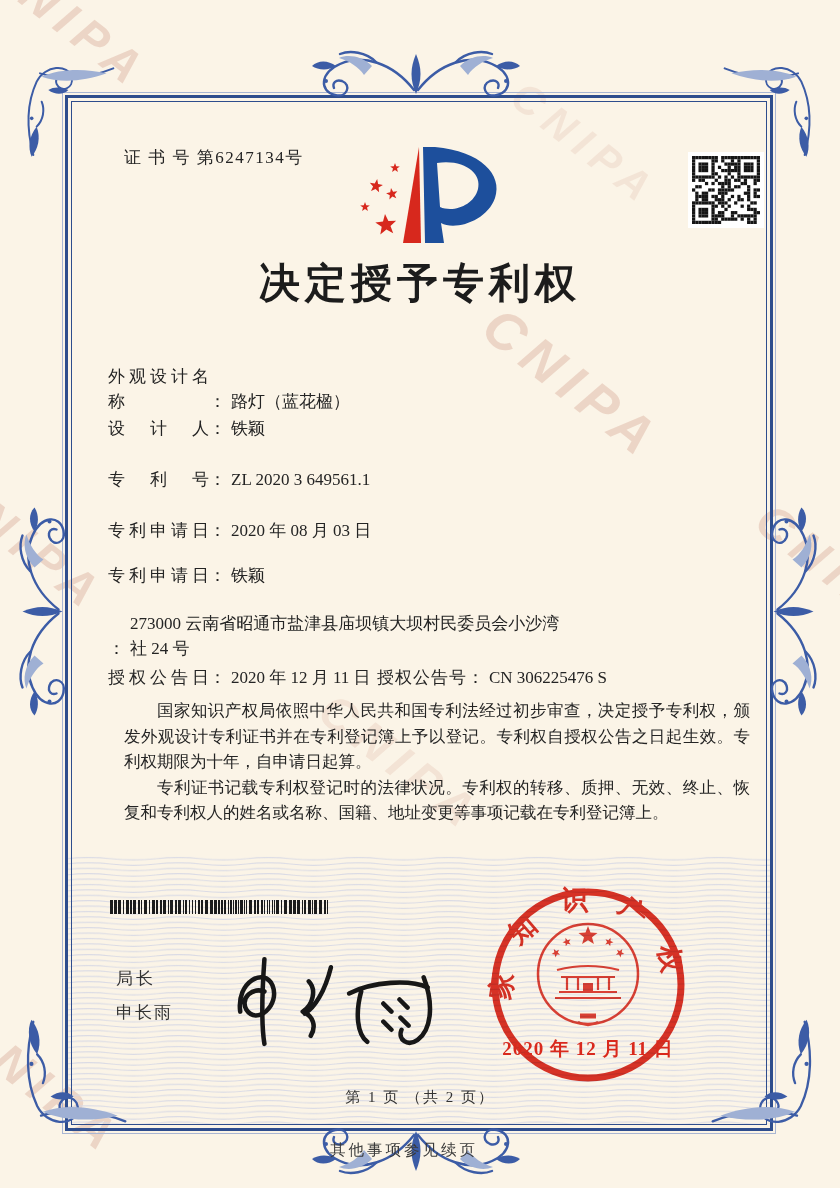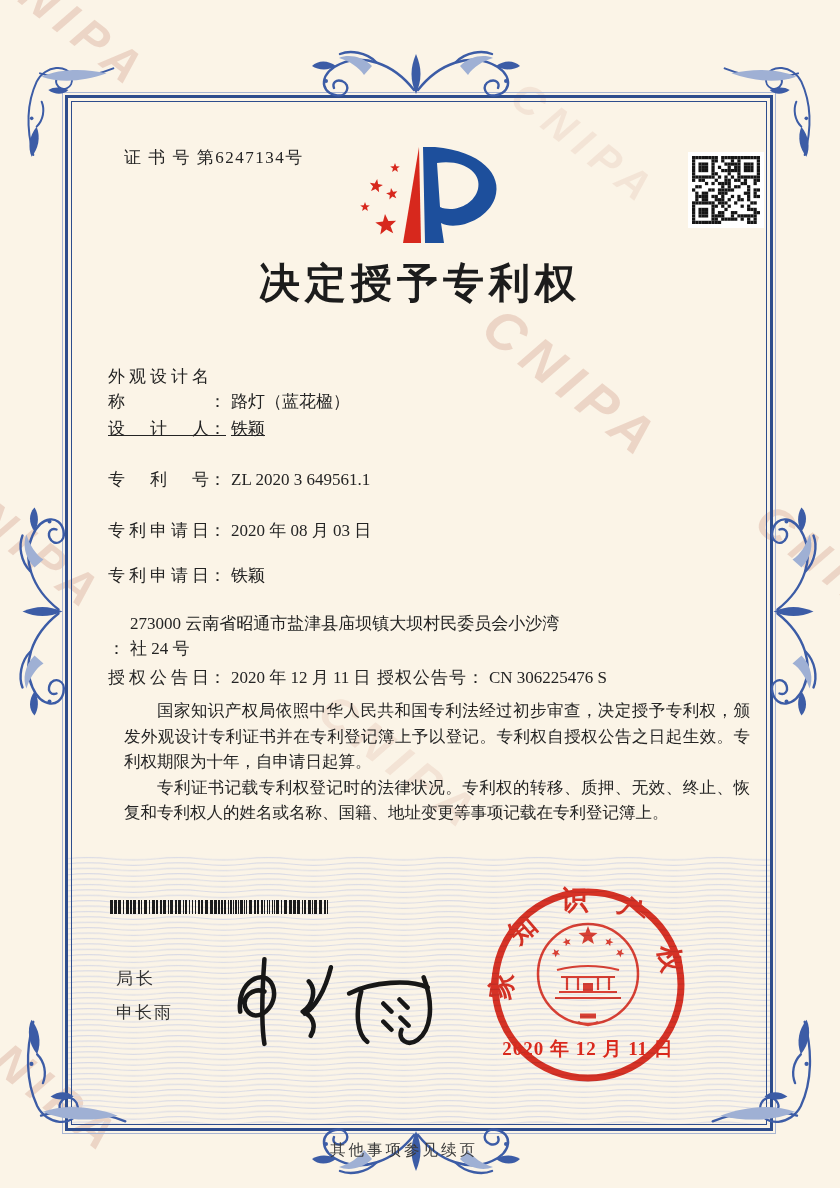--- a/index.html
+++ b/index.html
@@ -47,21 +47,21 @@
   .qr{position:absolute;left:688px;top:152px;width:76px;height:76px;background:#fff;}
   .title{
     position:absolute;left:120px;top:256px;width:600px;text-align:center;
     font-size:41px;font-weight:bold;letter-spacing:5px;color:#1c1c1c;
   }
   
   .frow{position:absolute;left:108px;font-size:17px;display:flex;line-height:25px;align-items:flex-end;}
   .flabel{display:inline-block;width:101px;text-align:justify;text-align-last:justify;}
   .fcolon{margin-right:5px;}
   .fvalue{display:inline-block;}
-  .r0{top:364px;} .r1{top:416px;text-decoration:underline;} .r2{top:467px;} .r3{top:518px;} .r4{top:563px;}
+  .r0{top:364px;} .r1{top:416px;} .r2{top:467px;} .r3{top:518px;} .r4{top:563px;}
   .r5{top:611px;} .r5 .fvalue{width:434px;}
   .r6{top:665px;}
   .grant2{position:absolute;left:377px;top:665px;font-size:17px;line-height:25px;}
   .grant2 .g2label{letter-spacing:1px;}
   
   .paras{position:absolute;left:108px;top:698px;width:626px;font-size:16.5px;line-height:25.5px;text-align:justify;margin-left:16px;}
   .paras p{margin:0;text-indent:2em;}
   
   .waves{position:absolute;left:66px;top:856px;width:706px;height:268px;opacity:.95;}
   .barcode{position:absolute;left:110px;top:900px;width:226px;height:14px;display:flex;align-items:stretch;}
@@ -559,15 +559,16 @@
       <path class="red-s" d="M78 97 H132" stroke-width="2.2"></path>
       <path class="red-s" d="M84 97 V110 M95 97 V110 M115 97 V110 M126 97 V110" stroke-width="2.2"></path>
       <path class="red-s" d="M76 112 H134 M72 118 H138" stroke-width="2.2"></path>
       <rect class="red-f" x="100" y="103" width="10" height="8"></rect>
       <path class="red-s" d="M97 136 h16" stroke-width="5"></path>
       <path class="red-s" d="M95 142 Q105 148 115 142" stroke-width="2.5"></path>
     </g>
   </svg>
   <div class="seal-date">2020 年 12 月 11 日</div>
 
+  <div class="page-num">第 1 页 （共 2 页）</div>
   <div class="cont-note">其他事项参见续页</div>
 
 </div>
 
 </body></html>

